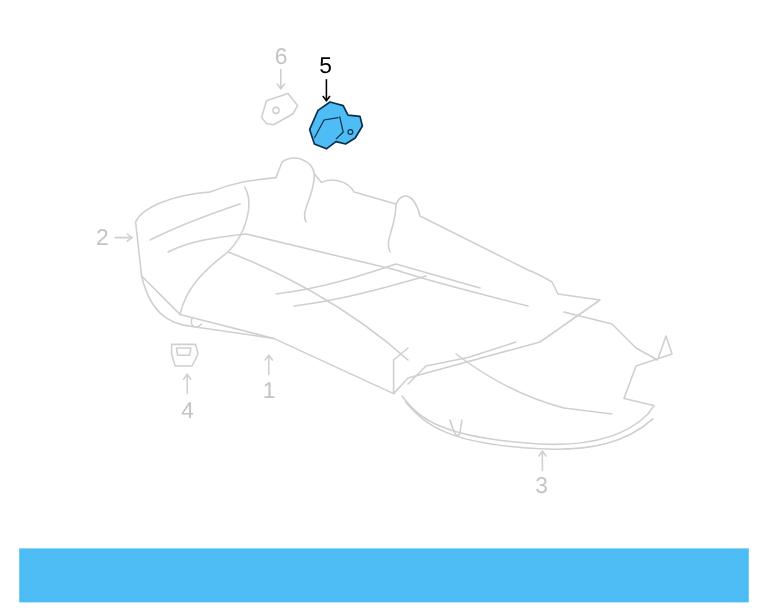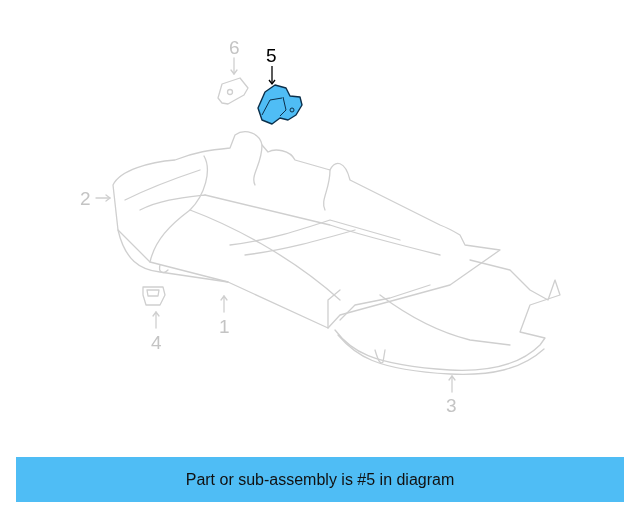--- a/index.html
+++ b/index.html
@@ -80,14 +80,13 @@
 </svg>
 
 <div class="callout" style="left:229px;top:38px;">6</div>
 <div class="callout active" style="left:266px;top:46px;">5</div>
 <div class="callout" style="left:80px;top:189px;">2</div>
 <div class="callout" style="left:219px;top:317px;">1</div>
 <div class="callout" style="left:151px;top:333px;">4</div>
 <div class="callout" style="left:446px;top:396px;">3</div>
 
 <div id="banner">
-  <div>Part or sub-assembly is #5 in diagram</div>
 </div>
 
 </body></html>

